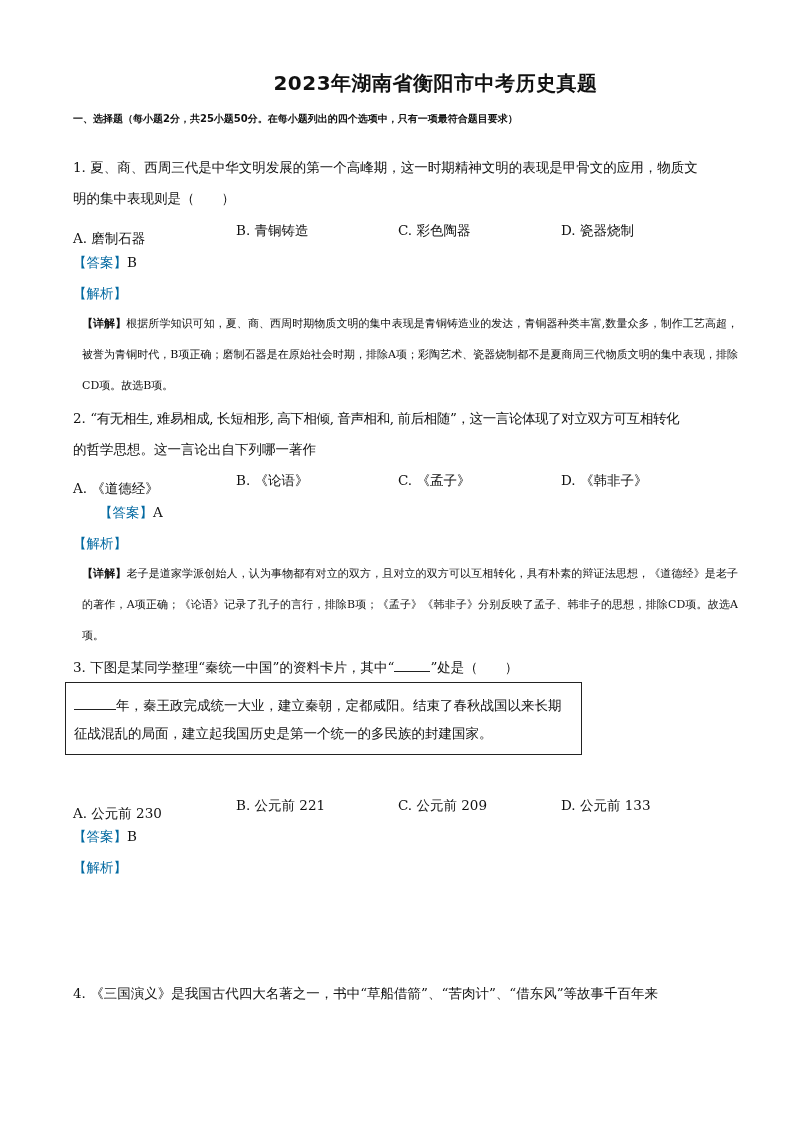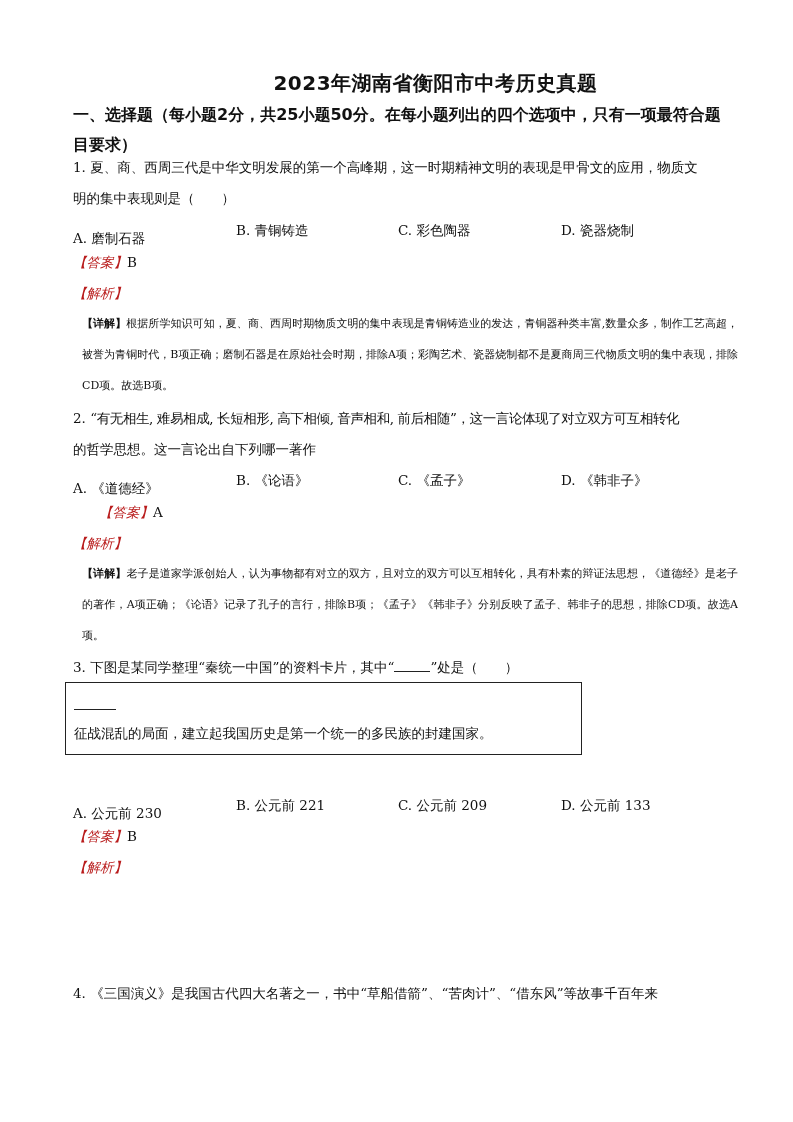--- a/index.html
+++ b/index.html
@@ -10,34 +10,34 @@
   }
   .page { position: absolute; left: 0; top: 0; width: 793px; height: 1122px; }
   .title {
     position: absolute; left: 0; width: 793px; top: 70px; text-align: center;
     font-family: "DejaVu Sans", "Liberation Sans", sans-serif;
     font-weight: bold; font-size: 20px; letter-spacing: 0.5px; margin-left: 39px;
   }
   .section {
     position: absolute; left: 73px; width: 660px; top: 100px;
     font-family: "DejaVu Sans", "Liberation Sans", sans-serif;
-    font-weight: bold; font-size: 16px; line-height: 30px;
+    font-weight: bold; font-size: 10px; line-height: 38px;
   }
   .line {
     position: absolute; left: 73px; width: 660px; font-size: 13.5px; line-height: 20px;
     white-space: nowrap;
   }
   .para {
     position: absolute; left: 82px; width: 656px; font-size: 11px; line-height: 31px;
     text-align: justify;
   }
   .opts { position: absolute; left: 73px; width: 660px; font-size: 13.5px; line-height: 20px; }
   .opt { position: absolute; top: 0; white-space: nowrap; }
   .opt.a { left: 0; margin-top: 8px; } .opt.b { left: 163px; } .opt.c { left: 325px; } .opt.d { left: 488px; }
-  .tag { color: #b91c1c; font-style: italic; }
+  .tag { color: #0369a1; }
   .tag-detail { color: #111; font-weight: bold; }
   .card {
     position: absolute; left: 65px; top: 682px; width: 517px; height: 73px;
     border: 1.5px solid #222; box-sizing: border-box;
     padding: 8px 8px 0 8px; font-size: 13.5px; line-height: 28px;
   }
   .blank { display: inline-block; width: 42px; border-bottom: 1px solid #222; height: 14px; vertical-align: baseline; }
   .blank-sm { display: inline-block; width: 36px; border-bottom: 1px solid #222; height: 12px; vertical-align: baseline; }
 </style>
 </head>
@@ -89,21 +89,21 @@
   <div class="para" style="top:558px;">
     <span class="tag-detail">【详解】</span><span>老子是道家学派创始人，认为事物都有对立的双方，且对立的双方可以互相转化，具有朴素的辩证法思想，《道德经》是老子的著作，A项正确；《论语》记录了孔子的言行，排除B项；《孟子》《韩非子》分别反映了孟子、韩非子的思想，排除CD项。故选A项。</span>
   </div>
 
   <div class="line" style="top:657px;">
     <span>3.</span>
     <span>下图是某同学整理“秦统一中国”的资料卡片，其中“</span><span class="blank-sm"></span><span>”处是（　　）</span>
   </div>
   <div class="card">
     <div style="white-space:nowrap;">
-      <span class="blank"></span>
+      <span class="blank"></span><span>年，秦王政完成统一大业，建立秦朝，定都咸阳。结束了春秋战国以来长期</span>
     </div>
     <div style="white-space:nowrap;">征战混乱的局面，建立起我国历史是第一个统一的多民族的封建国家。</div>
   </div>
   <div class="opts" style="top:795px;">
     <span class="opt a">A.  公元前 230</span>
     <span class="opt b">B.  公元前 221</span>
     <span class="opt c">C.  公元前 209</span>
     <span class="opt d">D.  公元前 133</span>
   </div>
   <div class="line" style="top:826px;">

